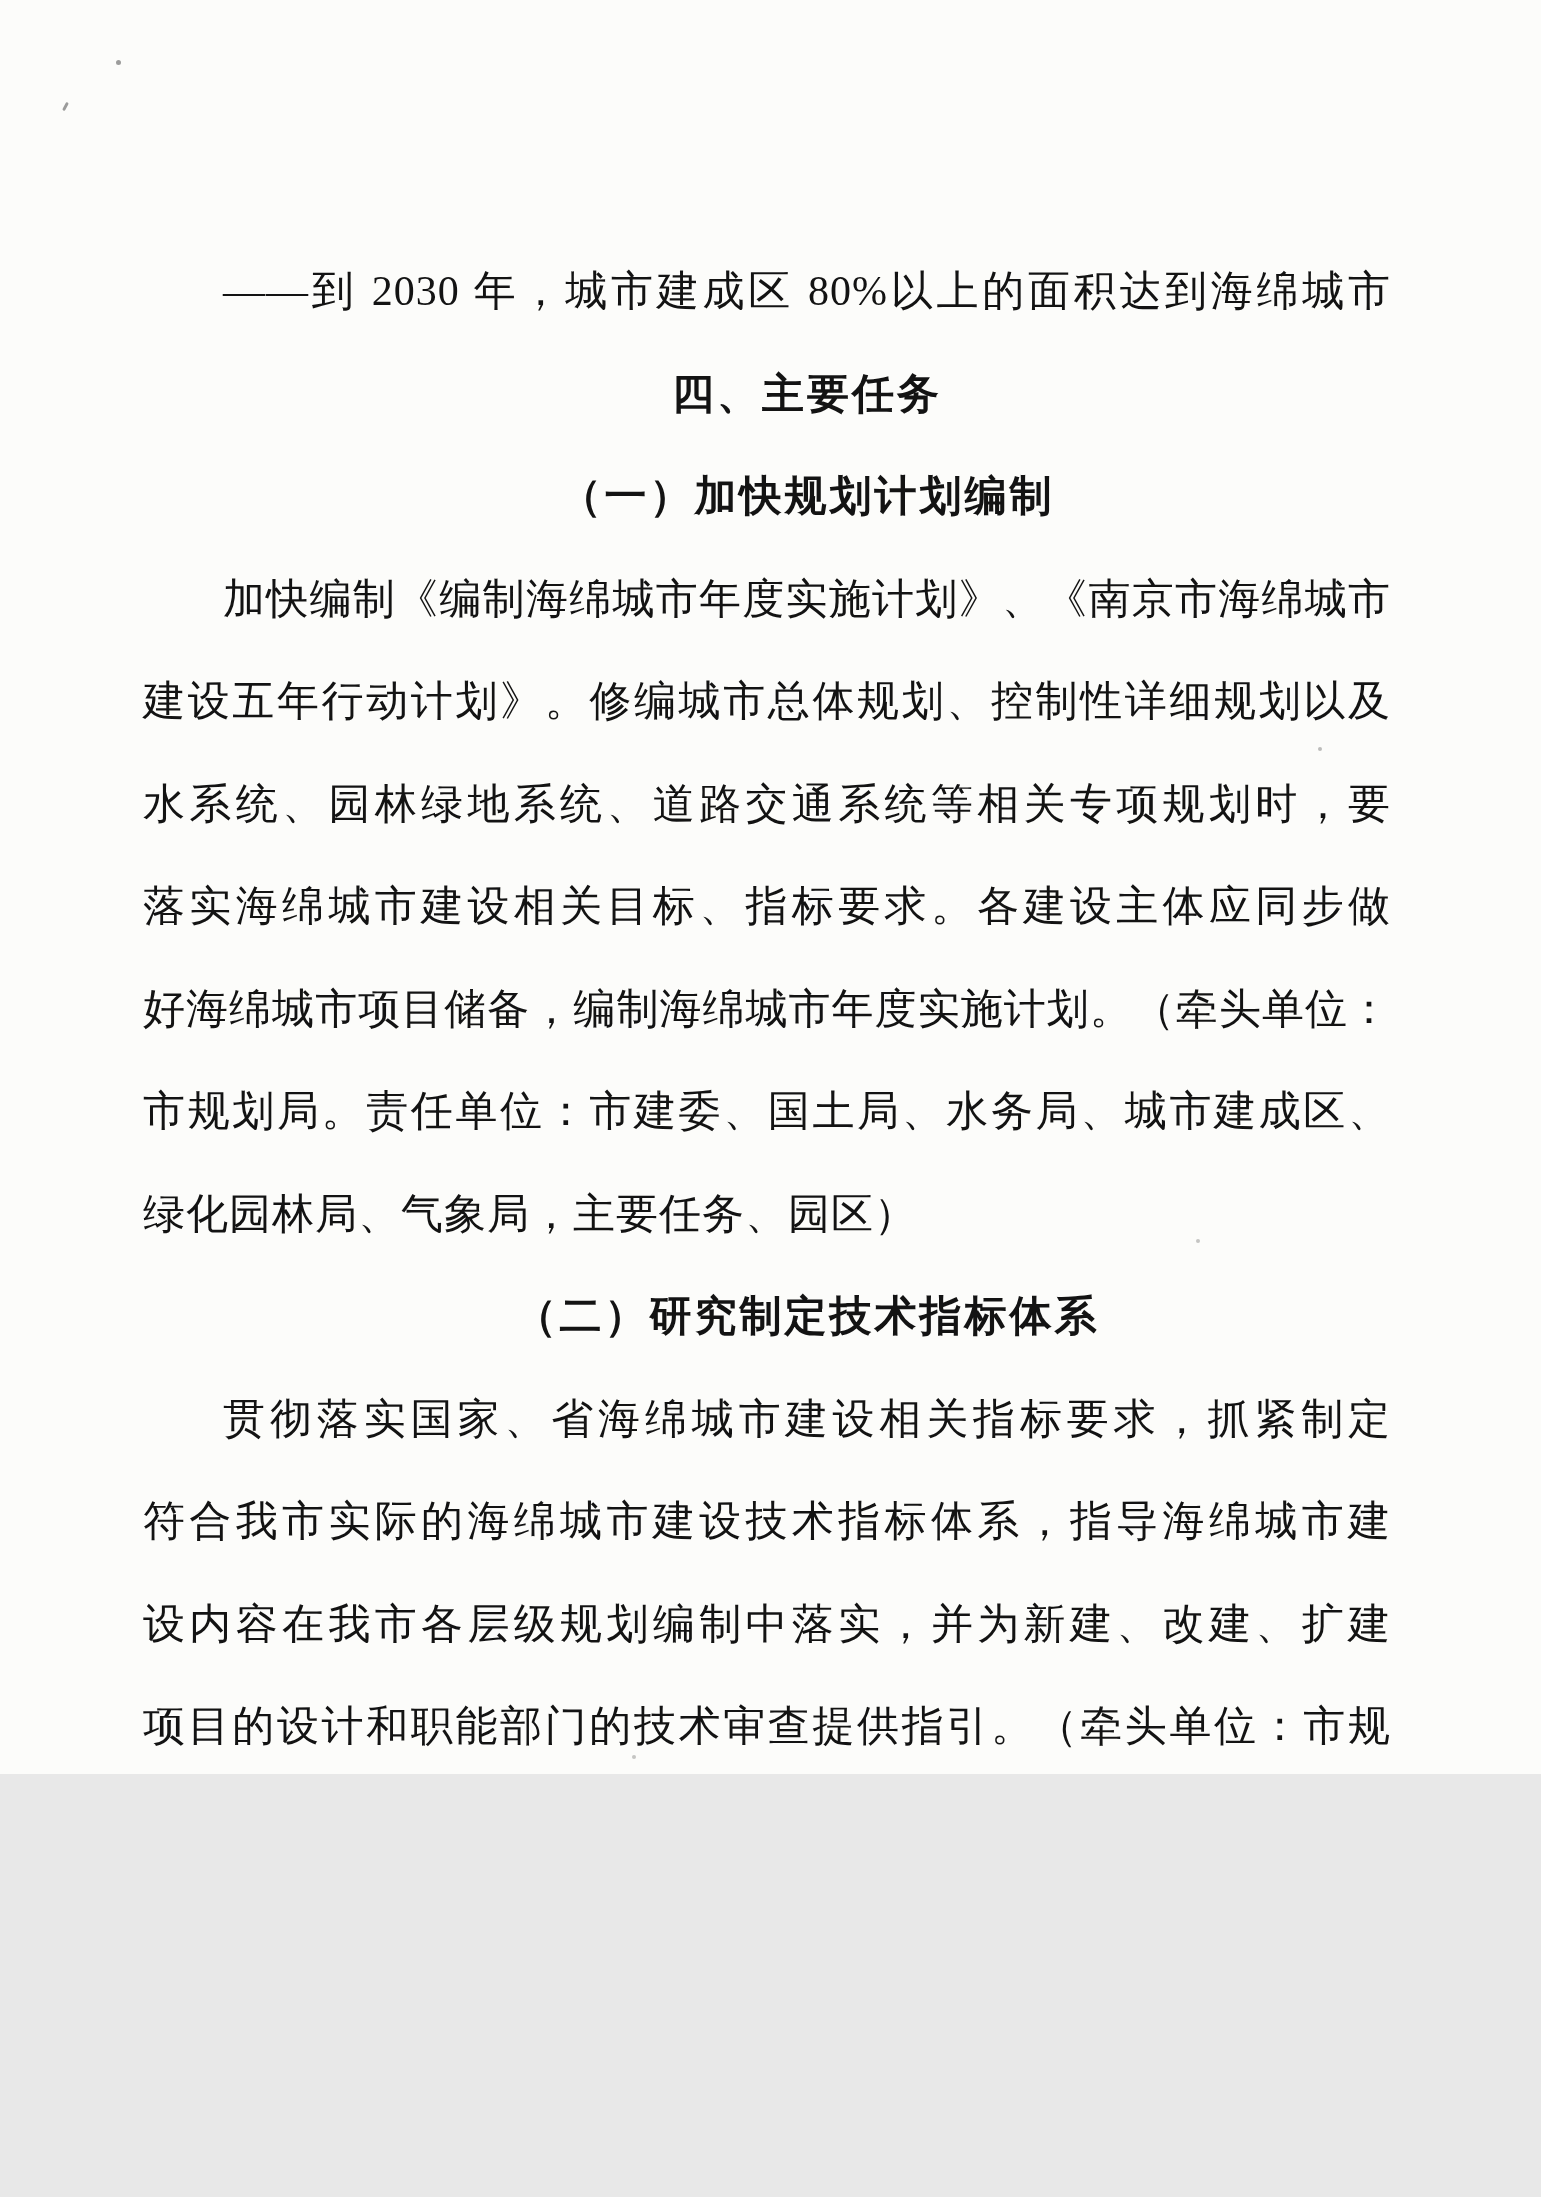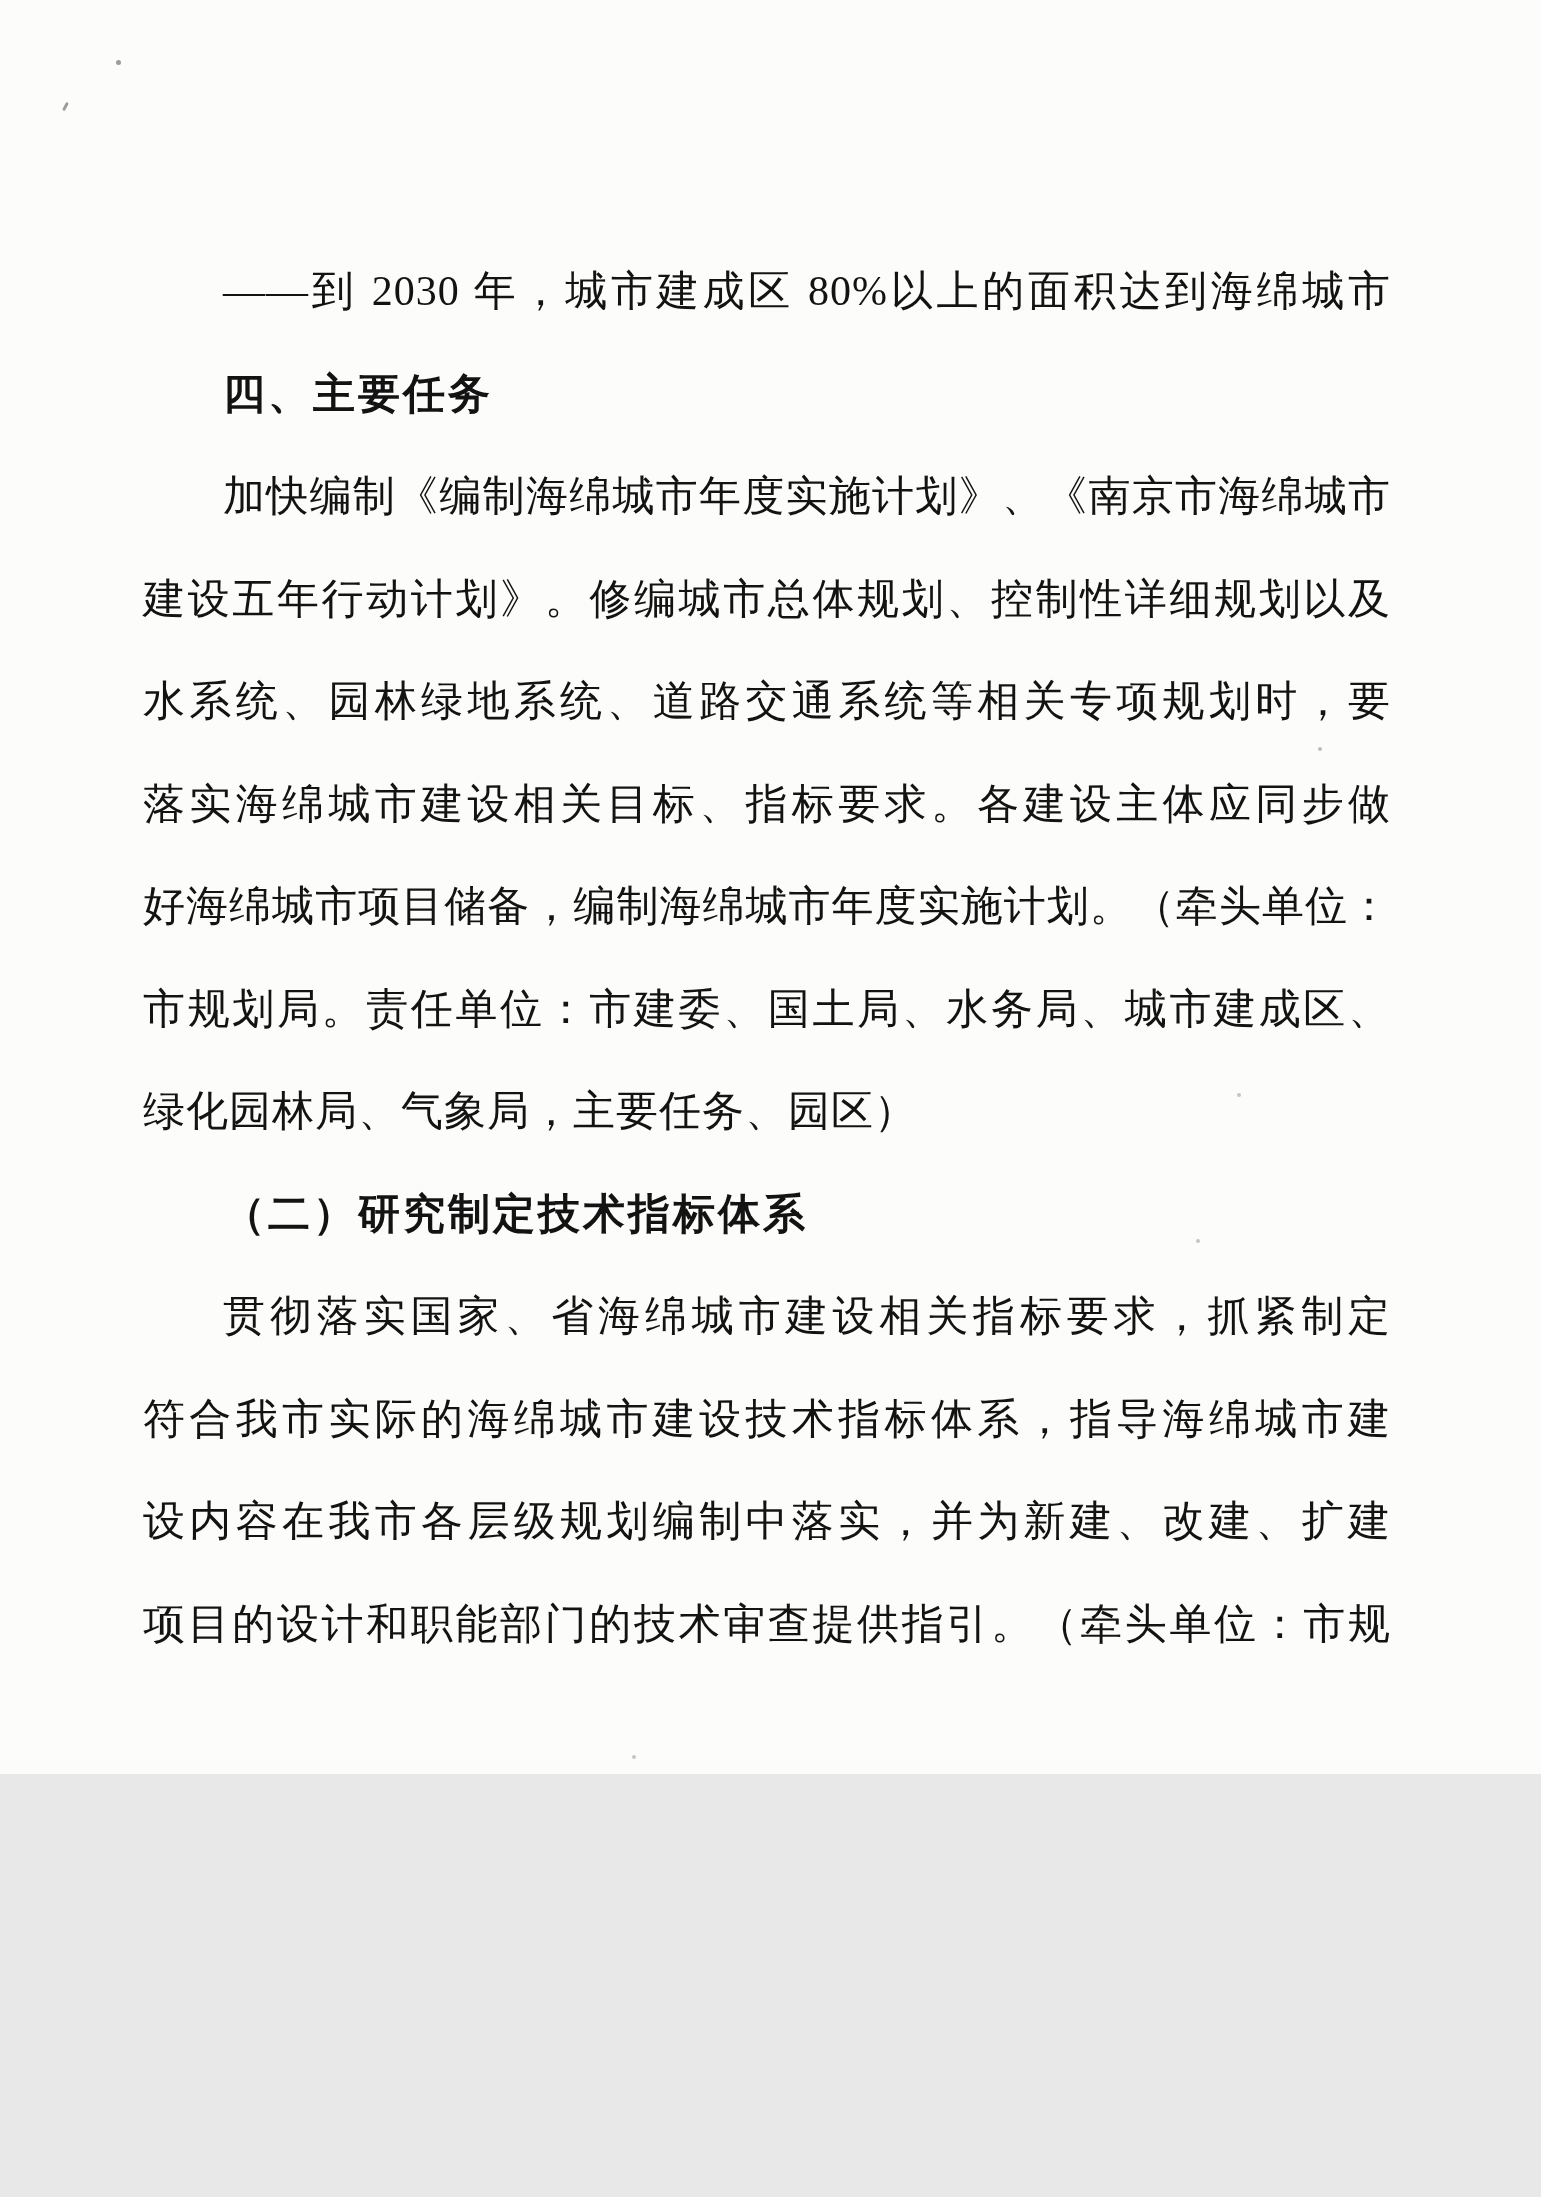--- a/index.html
+++ b/index.html
@@ -31,20 +31,21 @@
     text-align: left;
     white-space: normal;
     overflow: visible;
   }
   .ln.jfy {
     text-align: justify;
     text-align-last: justify;
   }
   .ln.indent {
     text-indent: 80px;
+    text-align: center;
   }
   .ln.bold {
     font-weight: 700;
     letter-spacing: 3px;
   }
   .pageno {
     position: absolute;
     left: 840px;
     top: 1928px;
     font-size: 36px;
@@ -74,20 +75,21 @@
   <div class="speck s1"></div>
   <div class="speck s2"></div>
   <div class="speck s3"></div>
   <div class="speck s4"></div>
   <div class="speck s5"></div>
   <div class="speck s6"></div>
 
   <div class="text-block">
     <div class="ln jfy indent">——到 2030 年，城市建成区 80%以上的面积达到海绵城市</div>
     <div class="ln bold indent">四、主要任务</div>
+    <div class="ln bold indent">（一）加快规划计划编制</div>
     <div class="ln jfy indent">加快编制《编制海绵城市年度实施计划》、《南京市海绵城市</div>
     <div class="ln jfy">建设五年行动计划》。修编城市总体规划、控制性详细规划以及</div>
     <div class="ln jfy">水系统、园林绿地系统、道路交通系统等相关专项规划时，要</div>
     <div class="ln jfy">落实海绵城市建设相关目标、指标要求。各建设主体应同步做</div>
     <div class="ln jfy">好海绵城市项目储备，编制海绵城市年度实施计划。（牵头单位：</div>
     <div class="ln jfy">市规划局。责任单位：市建委、国土局、水务局、城市建成区、</div>
     <div class="ln">绿化园林局、气象局，主要任务、园区）</div>
     <div class="ln bold indent">（二）研究制定技术指标体系</div>
     <div class="ln jfy indent">贯彻落实国家、省海绵城市建设相关指标要求，抓紧制定</div>
     <div class="ln jfy">符合我市实际的海绵城市建设技术指标体系，指导海绵城市建</div>

